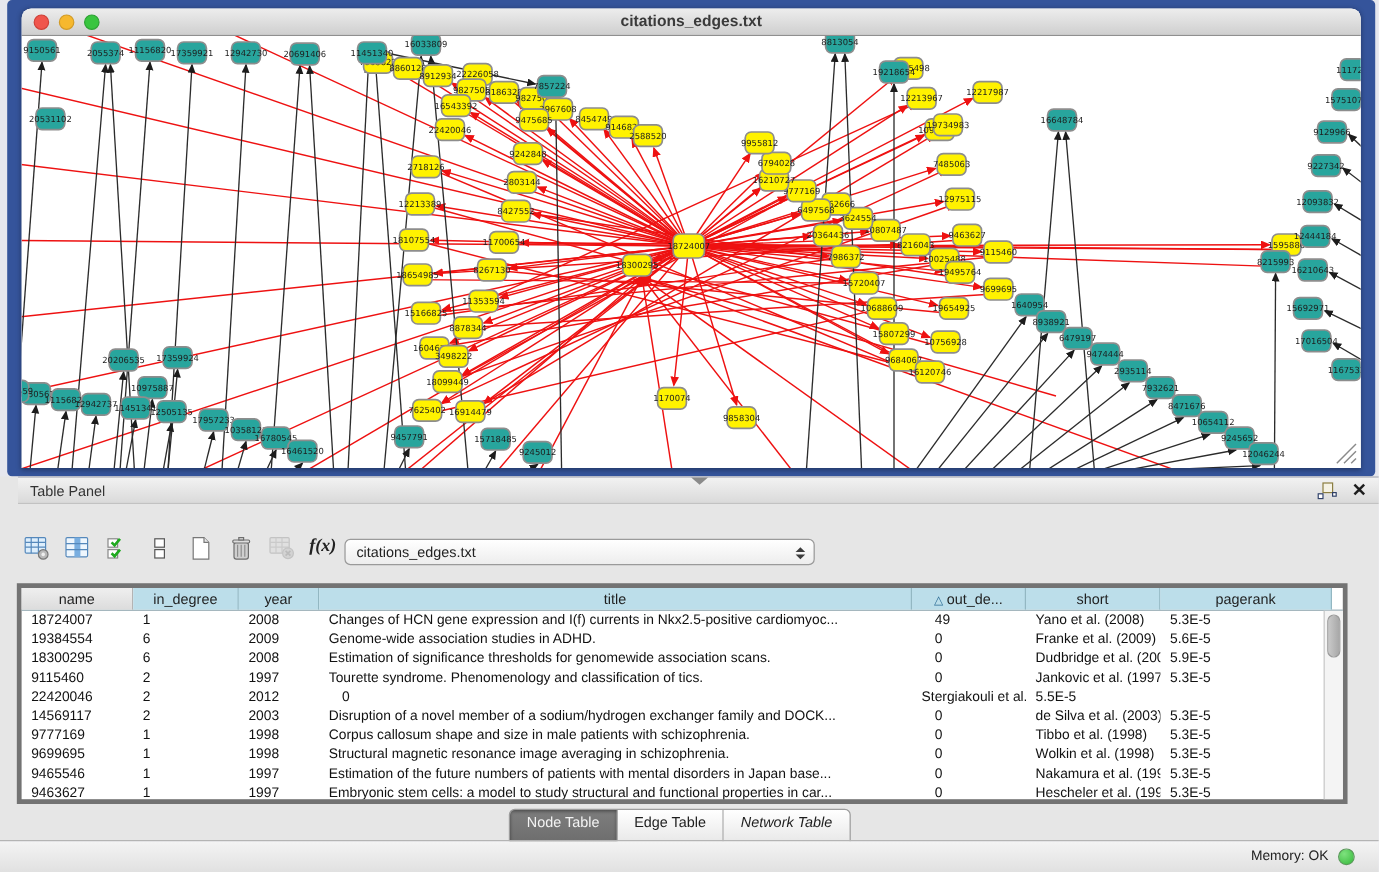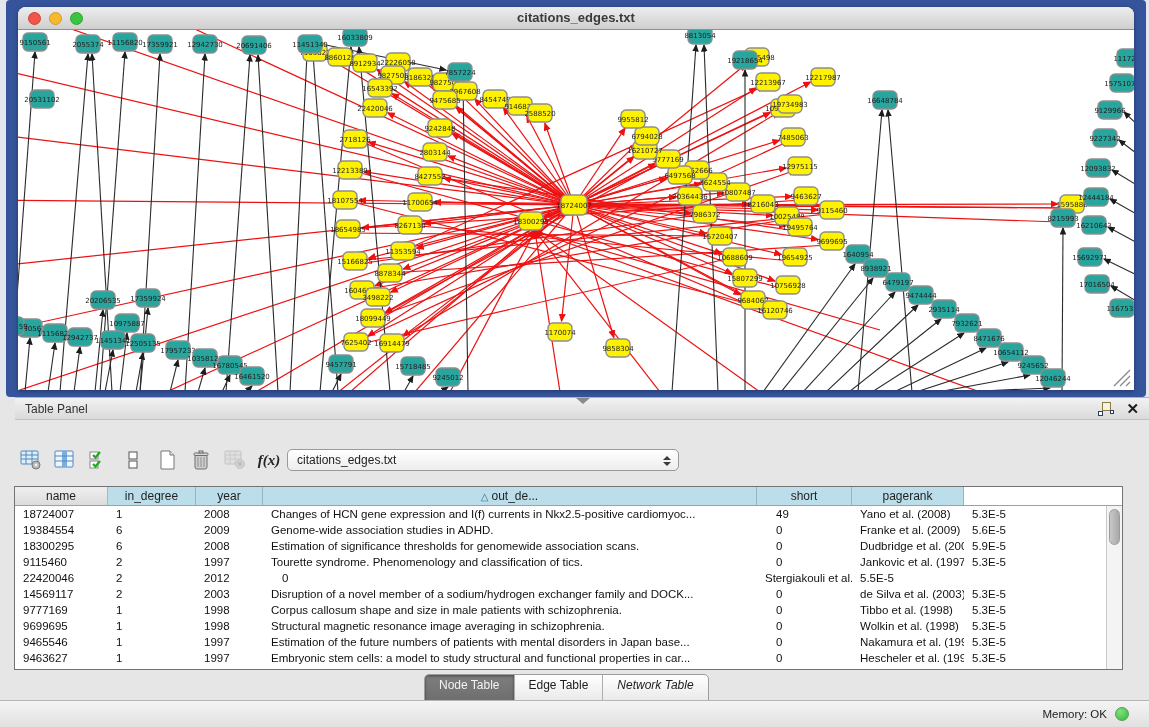--- a/index.html
+++ b/index.html
@@ -55,41 +55,41 @@
     border-left:7px solid transparent; border-right:7px solid transparent;
     border-top:6px solid #8a8a8a;
   }
   .float-icon { width:16px; height:15px; position:relative; display:inline-block; }
   .float-icon .sq1 { position:absolute; left:4px; top:1px; width:9px; height:9px; border:1px solid #8a7d42; background:#f5f2e4; }
   .float-icon .sq2 { position:absolute; left:0; bottom:0; width:5px; height:5px; border:1px solid #2e3f66; background:#fff; }
   .float-icon .sq3 { position:absolute; right:0; bottom:2px; width:4px; height:4px; border:1px solid #2e3f66; background:#fff; }
   .close-icon { font-size:15px; font-weight:700; color:#1d1d1d; line-height:15px; cursor:default; }
 
   .toolbar { position:absolute; left:18px; top:48px; height:30px; display:flex; align-items:center; }
-  .tool-btn { width:26px; height:26px; margin-right:8px; display:flex; align-items:center; justify-content:center; }
+  .tool-btn { width:26px; height:26px; margin-right:8px; display:flex; align-items:flex-start; justify-content:center; }
   .tool-btn svg { display:block; }
   .fx { font-family:"Liberation Serif", serif; font-style:italic; font-size:15px; color:#222; font-weight:700; }
 
   .combo {
     position:absolute; left:287px; top:52px; width:392px; height:22px;
     background:linear-gradient(#ffffff,#ededed);
     border:1px solid #9a9a9a; border-radius:5px;
     font-size:12px; color:#222; line-height:20px; padding-left:9px;
   }
   .combo .arrows {
     position:absolute; right:7px; top:3px; width:9px; height:16px;
     display:flex; flex-direction:column; align-items:center; justify-content:center; gap:2px;
   }
   .combo .arrows i { display:block; width:0; height:0; border-left:4px solid transparent; border-right:4px solid transparent; }
   .combo .arrows i.up   { border-bottom:4px solid #3c3c3c; }
   .combo .arrows i.down { border-top:4px solid #3c3c3c; }
 
   .table-wrap {
     position:absolute; left:14px; top:89px; width:1109px; height:184px;
-    background:#fff; border:1px solid #737373;
+    background:#fff; border:4px solid #737373;
   }
   .thead { display:grid; height:19px; border-bottom:1px solid #8fa6ae; }
   .th {
     font-size:12px; color:#1f1f1f; text-align:center; line-height:18px;
     background:#bcdeea; border-right:1px solid #93b7c2; overflow:hidden; white-space:nowrap;
   }
   .th.grey { background:linear-gradient(#efefef,#dcdcdc); border-right:1px solid #b3b3b3; }
   .th .sort-tri { color:#2f6f97; font-size:10px; margin-right:3px; }
   .tbody { position:absolute; left:0; top:19px; right:16px; bottom:0; overflow:hidden; }
   .tr { display:grid; height:16px; }
@@ -869,20 +869,21 @@
         <i class="up"></i>
         <i class="down"></i>
       </span>
   </div>
 
   <div class="table-wrap">
     <div class="thead" id="thead" style="grid-template-columns: 93px 88px 67px 494px 95px 112px 143px;">
         <div class="th grey">name</div>
         <div class="th">in_degree</div>
         <div class="th">year</div>
+        <div class="th">title</div>
         <div class="th"><span class="sort-tri">△</span>out_de...</div>
         <div class="th">short</div>
         <div class="th">pagerank</div>
       </div>
     <div class="tbody" id="tbody">
         <div class="tr" style="grid-template-columns: 93px 88px 67px 494px 95px 112px 143px;">
           <div class="td">18724007</div>
           <div class="td">1</div>
           <div class="td">2008</div>
           <div class="td">Changes of HCN gene expression and I(f) currents in Nkx2.5-positive cardiomyoc...</div>

